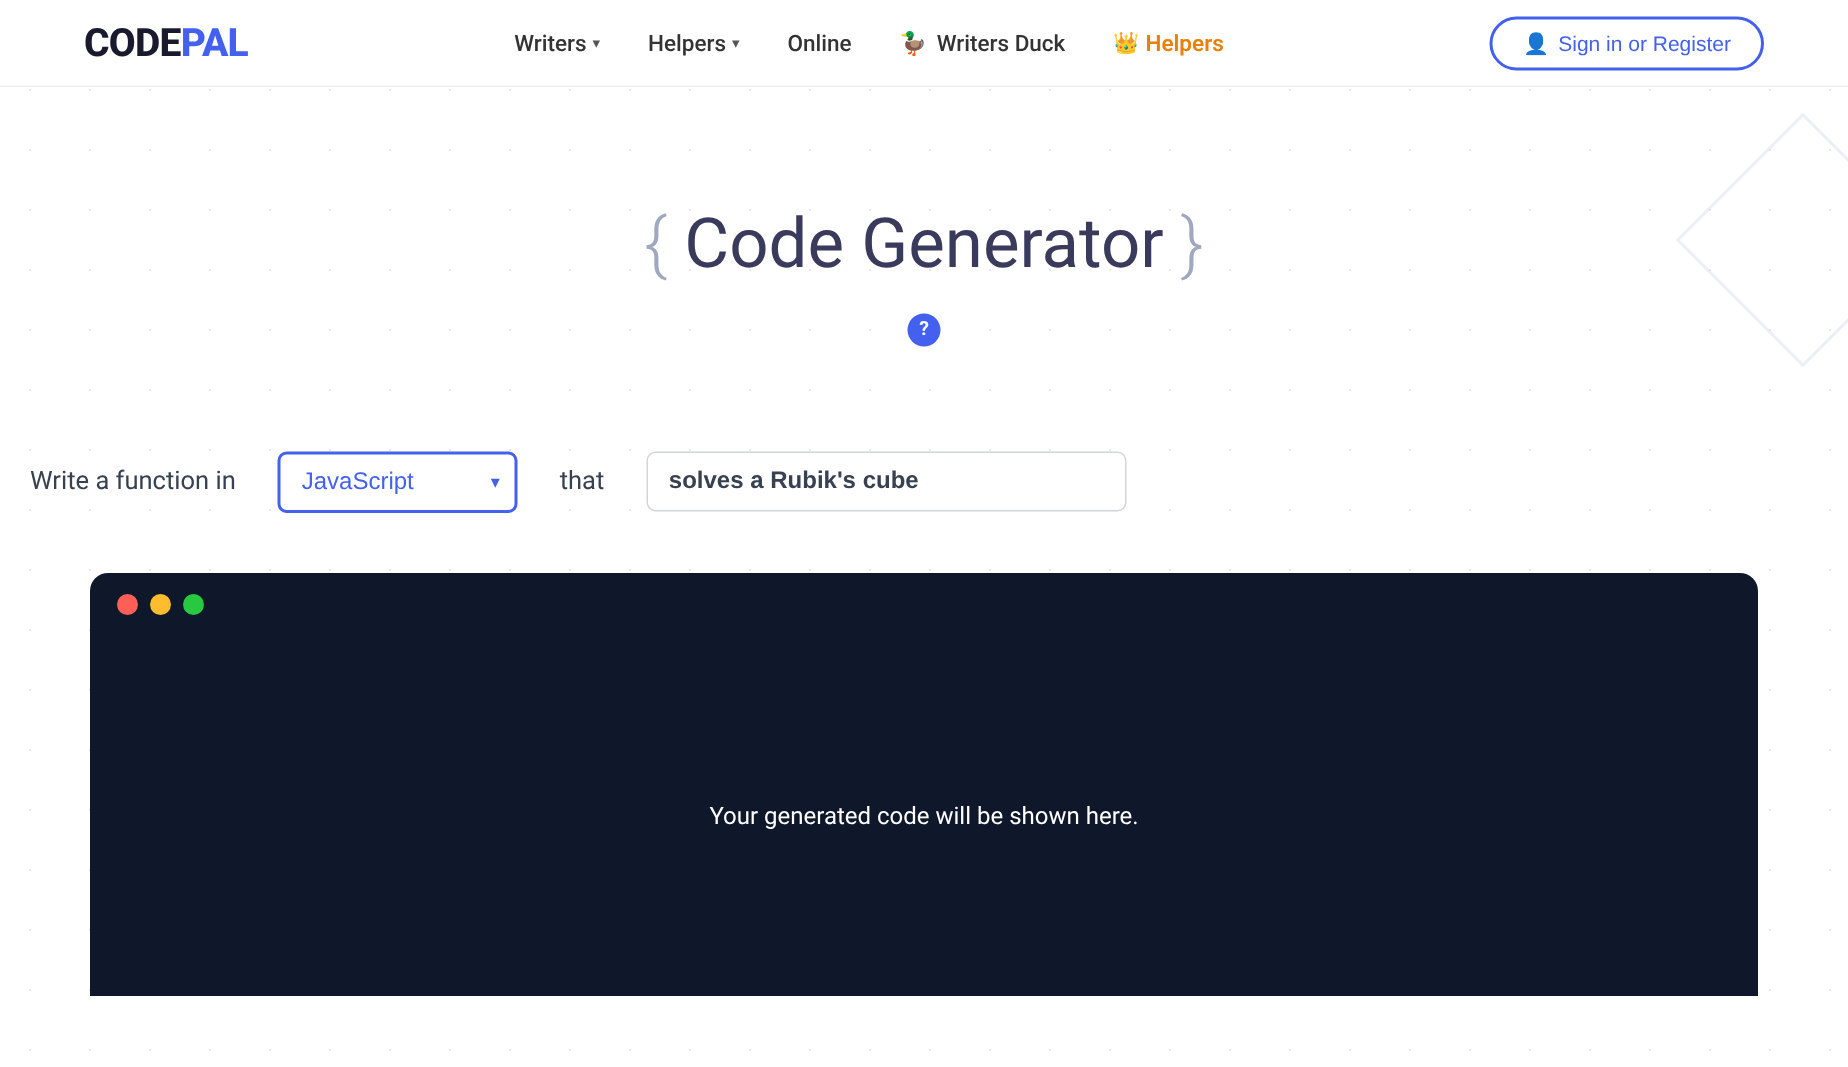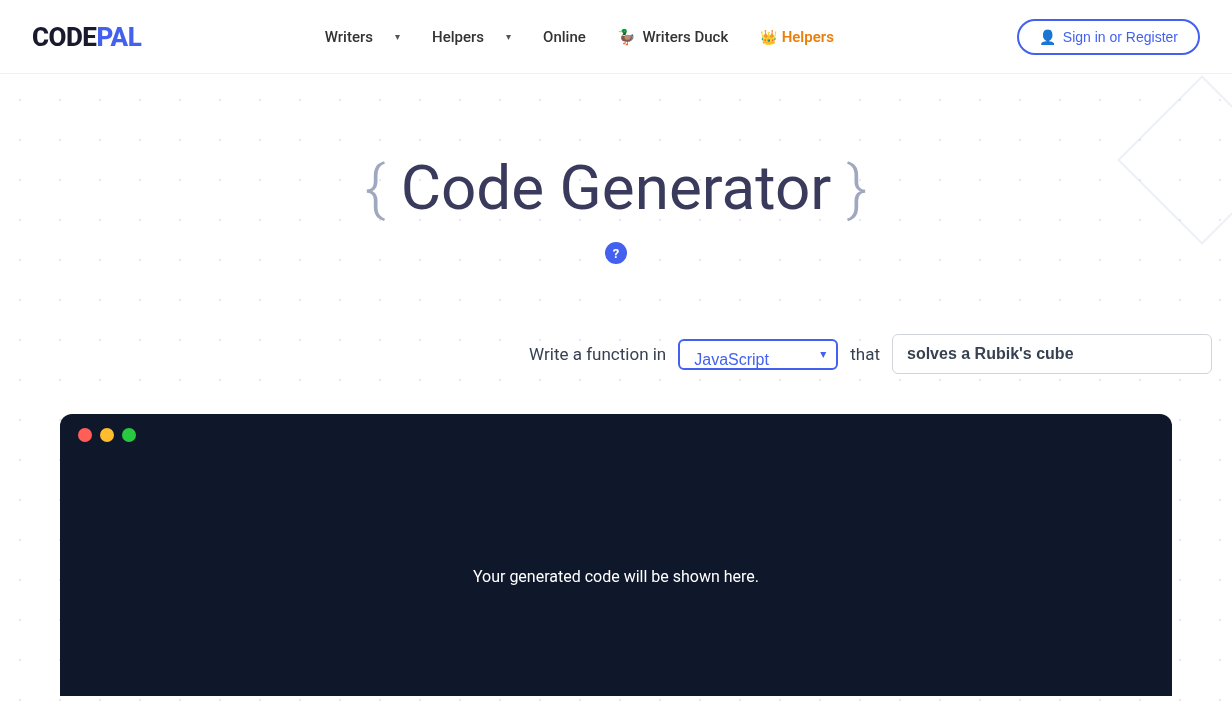--- a/index.html
+++ b/index.html
@@ -42,22 +42,22 @@
       z-index: 0;
     }
 
     
     nav {
       position: relative;
       z-index: 10;
       display: flex;
       align-items: center;
       justify-content: space-between;
-      padding: 0 32px;
-      height: 74px;
+      padding: 0 56px;
+      height: 58px;
       background: #ffffff;
       border-bottom: 1px solid #f0f0f0;
     }
 
     .logo {
       font-size: 26px;
       font-weight: 800;
       letter-spacing: -0.5px;
       color: #1a1a2e;
     }
@@ -77,21 +77,21 @@
       list-style: none;
     }
 
     .nav-links li a {
       text-decoration: none;
       color: #333;
       font-size: 15px;
       font-weight: 500;
       display: flex;
       align-items: center;
-      gap: 22px;
+      gap: 4px;
     }
 
     .nav-links .chevron {
       font-size: 10px;
       color: #555;
     }
 
     .nav-links .rubber-duck-link {
       display: flex;
       align-items: center;
@@ -126,21 +126,21 @@
 
     
     .hero {
       position: relative;
       z-index: 1;
       text-align: center;
       padding: 80px 20px 40px;
     }
 
     .hero-title {
-      font-size: 62px;
+      font-size: 46px;
       font-weight: 400;
       color: #3a3a5c;
       line-height: 1.1;
       margin-bottom: 20px;
       text-align: center;
     }
 
     .hero-title .brace {
       color: #a0a8c0;
       font-weight: 300;
@@ -168,43 +168,43 @@
       justify-content: center;
       cursor: pointer;
     }
 
     
     .generator-form {
       position: relative;
       z-index: 1;
       display: flex;
       align-items: center;
-      justify-content: flex-end;
-      gap: 12px;
+      justify-content: flex-start;
+      gap: 28px;
       padding: 30px 20px 40px;
       flex-wrap: wrap;
     }
 
     .form-label {
       font-size: 17px;
       color: #374151;
       font-weight: 400;
     }
 
     .language-select-wrapper {
       position: relative;
       display: inline-block;
     }
 
     .language-select {
       appearance: none;
       -webkit-appearance: none;
       border: 2px solid #4361ee;
       border-radius: 6px;
-      padding: 10px 36px 0 14px;
+      padding: 10px 36px 10px 14px;
       font-size: 16px;
       color: #4361ee;
       font-weight: 500;
       background: white;
       cursor: pointer;
       outline: none;
       min-width: 160px;
     }
 
     .select-arrow {

